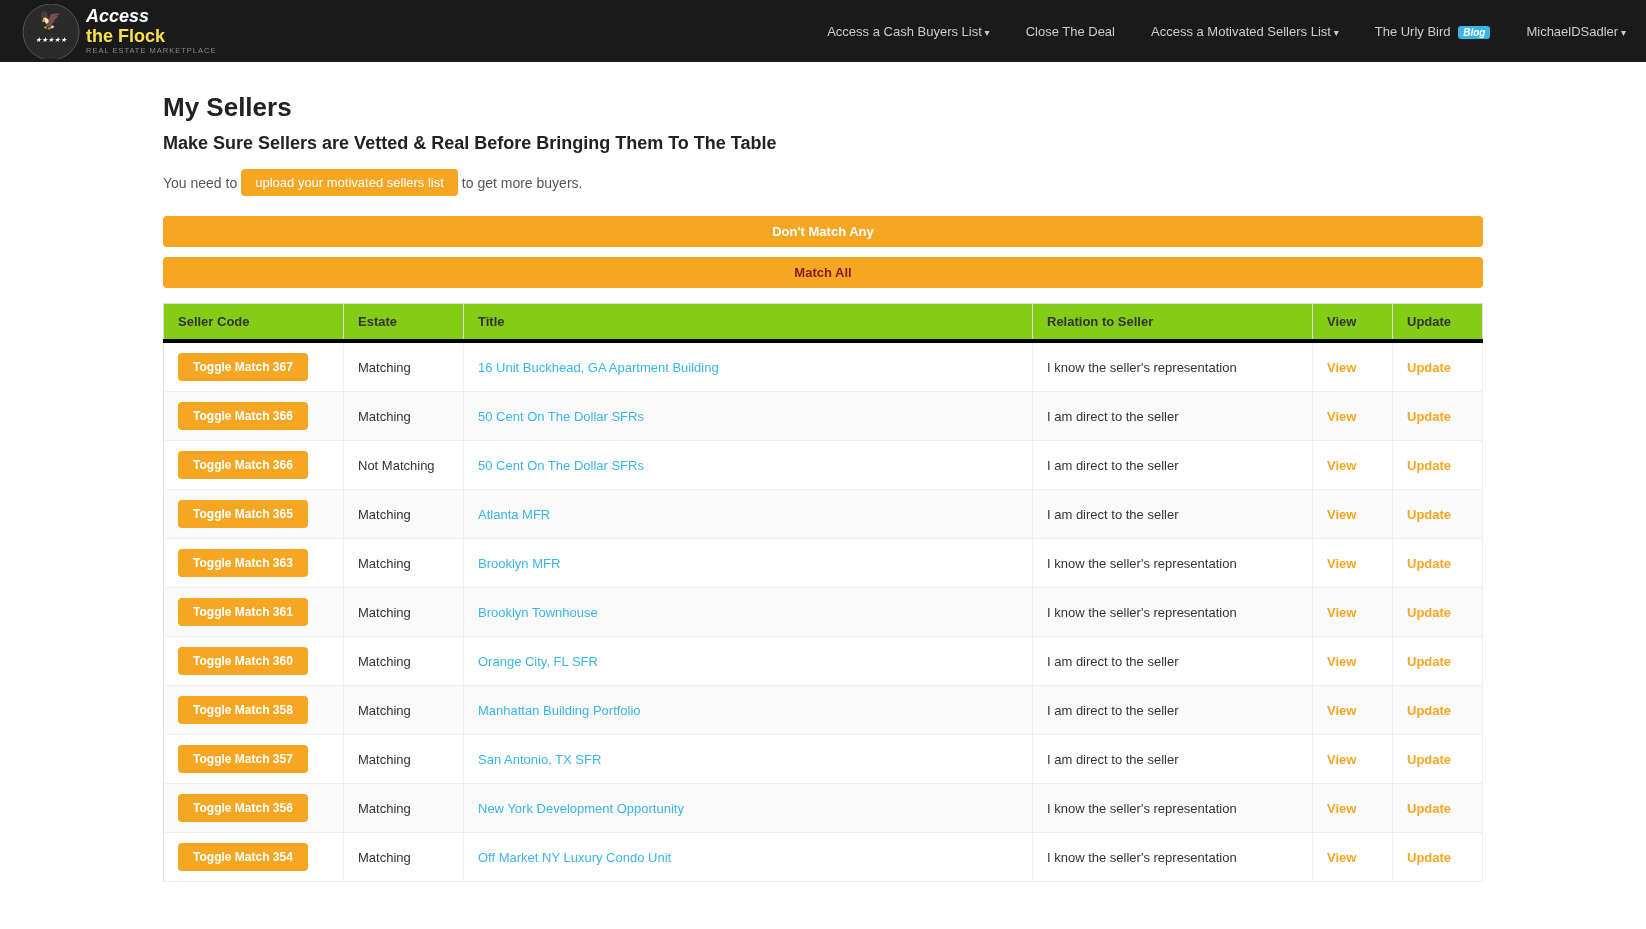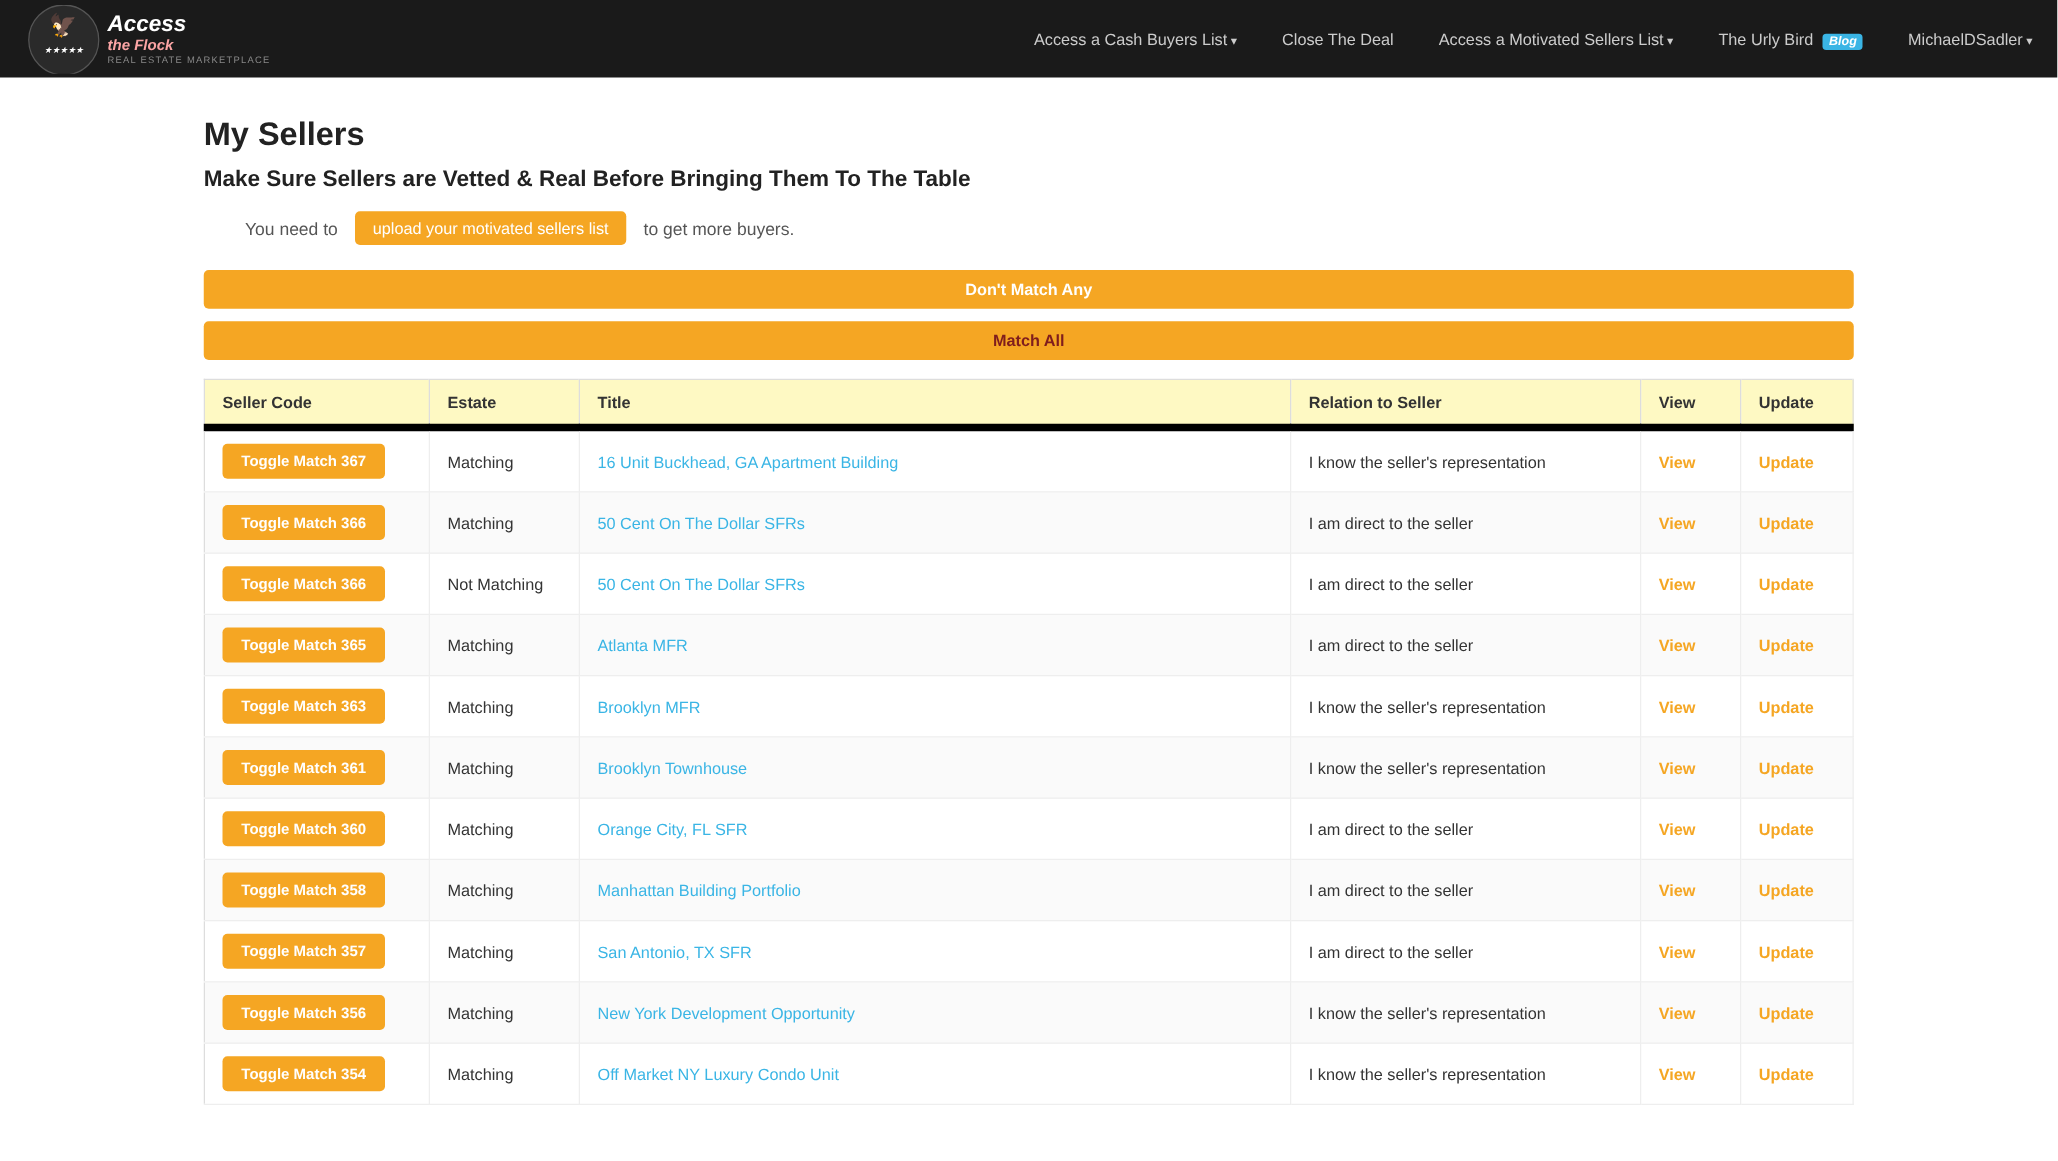--- a/index.html
+++ b/index.html
@@ -63,22 +63,21 @@
       font-weight: bold;
       color: #222;
       margin-bottom: 15px;
     }
     .upload-notice {
       font-size: 14px;
       color: #555;
       margin-bottom: 20px;
       display: flex;
       align-items: center;
-      gap: 14px;
-      margin-left: 33px;
+      gap: 4px;
     }
     .upload-link-btn {
       background: #f5a623;
       color: #fff;
       border: none;
       padding: 6px 14px;
       border-radius: 4px;
       font-size: 13px;
       cursor: pointer;
       text-decoration: none;
@@ -115,22 +114,22 @@
       font-weight: bold;
     }
 
     
     .sellers-table {
       width: 100%;
       border-collapse: collapse;
       border: 1px solid #ddd;
     }
     .sellers-table thead tr {
-      background: #fef9c3;
-      border-bottom: 6px solid #000000;
+      background: #84cc16;
+      border-bottom: 4px solid #000000;
     }
     .sellers-table th {
       padding: 10px 14px;
       text-align: left;
       font-weight: bold;
       font-size: 13px;
       color: #333;
       border-right: 1px solid #ddd;
     }
     .sellers-table td {
@@ -244,21 +243,21 @@
       <div style="position:relative;width:62px;height:55px;margin-right:4px;">
         <svg width="62" height="55" viewBox="0 0 62 55">
           <circle cx="31" cy="28" r="28" fill="#2a2a2a" stroke="#555" stroke-width="1"></circle>
 
           <text x="31" y="22" text-anchor="middle" fill="#f5a623" font-size="18">🦅</text>
           <text x="31" y="38" text-anchor="middle" fill="#fff" font-size="7" font-style="italic">★★★★★</text>
         </svg>
       </div>
       <div class="logo-label-area">
         <span style="color:#fff;font-size:18px;font-weight:bold;font-style:italic;line-height:1.1;">Access</span>
-        <span style="color:#fca5a5;font-size:12px;font-weight:bold;font-style:italic;line-height:1.1;">the Flock</span>
+        <span style="color:#fde047;font-size:18px;font-weight:bold;line-height:1.1;">the Flock</span>
         <span style="color:#888;font-size:7.5px;letter-spacing:1px;text-transform:uppercase;">Real Estate Marketplace</span>
       </div>
     </div>
   </div>
 
   <ul class="nav-links">
     <li class="has-dropdown">
       <a href="#">Access a Cash Buyers List</a>
     </li>
     <li>

